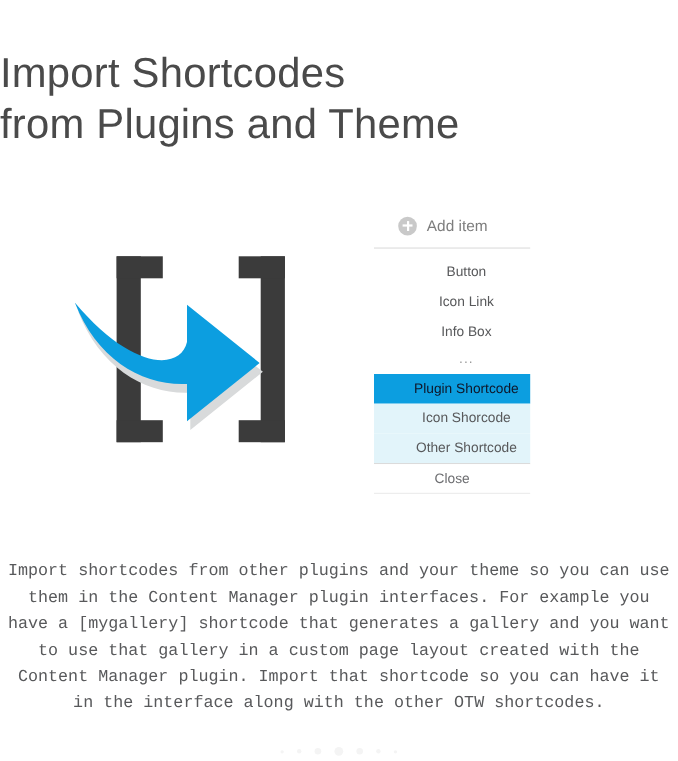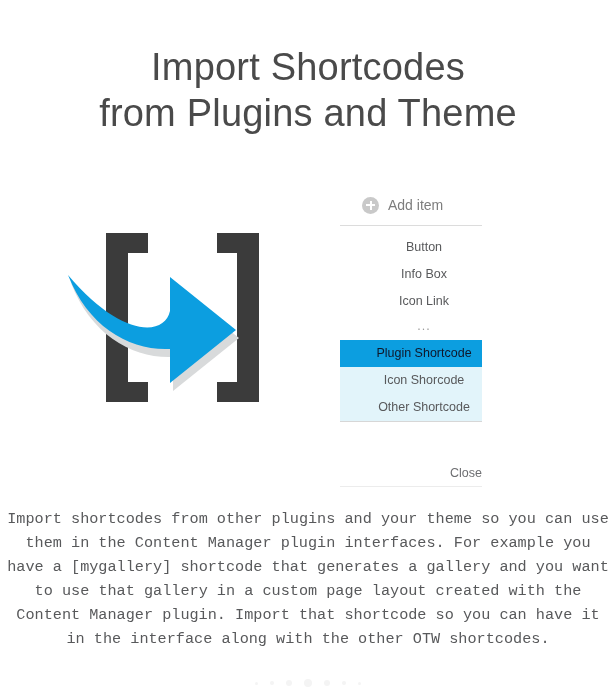--- a/index.html
+++ b/index.html
@@ -14,21 +14,21 @@
     overflow: hidden;
     position: relative;
   }
 
   
   .heading {
     position: absolute;
     top: 44px;
     left: 0;
     width: 616px;
-    text-align: center;
+    text-align: left;
     font-family: "Liberation Sans", sans-serif;
     font-weight: 300;
     font-size: 38px;
     line-height: 46px;
     letter-spacing: 0.2px;
     color: #4a4a4a;
   }
   .heading .line {
     display: block;
     white-space: nowrap;
@@ -126,31 +126,30 @@
     background: #e2f4fa;
     color: #58595b;
   }
   .panel-foot {
     border-top: 1px solid #d7d7d7;
     margin-top: 0;
   }
   .close-btn {
     display: block;
     width: 100%;
-    text-align: right;
+    text-align: center;
     font-size: 12.5px;
     color: #6d6e71;
     height: 26px;
     line-height: 26px;
     background: #ffffff;
     border: none;
     font-family: "Liberation Sans", sans-serif;
     padding: 0;
     cursor: pointer;
-    margin-top: 38px;
   }
   .panel-bottom-edge {
     height: 1px;
     background: #ececec;
   }
 
   
   .bodycopy {
     position: absolute;
     left: 0;
@@ -221,22 +220,22 @@
 
   <div class="panel-head">
     <span class="plus-icon"></span>
     <span class="panel-head-label">Add item</span>
   </div>
 
   <div class="panel-sep"></div>
 
   <ul class="panel-list">
     <li class="panel-item">Button</li>
+    <li class="panel-item">Icon Link</li>
     <li class="panel-item">Info Box</li>
-    <li class="panel-item">Icon Link</li>
     <li class="panel-item ellipsis">...</li>
     <li class="panel-item selected">Plugin Shortcode</li>
     <li class="panel-item tinted">Icon Shorcode</li>
     <li class="panel-item tinted">Other Shortcode</li>
   </ul>
 
   <div class="panel-foot">
     <button class="close-btn">Close</button>
   </div>
   <div class="panel-bottom-edge"></div>

